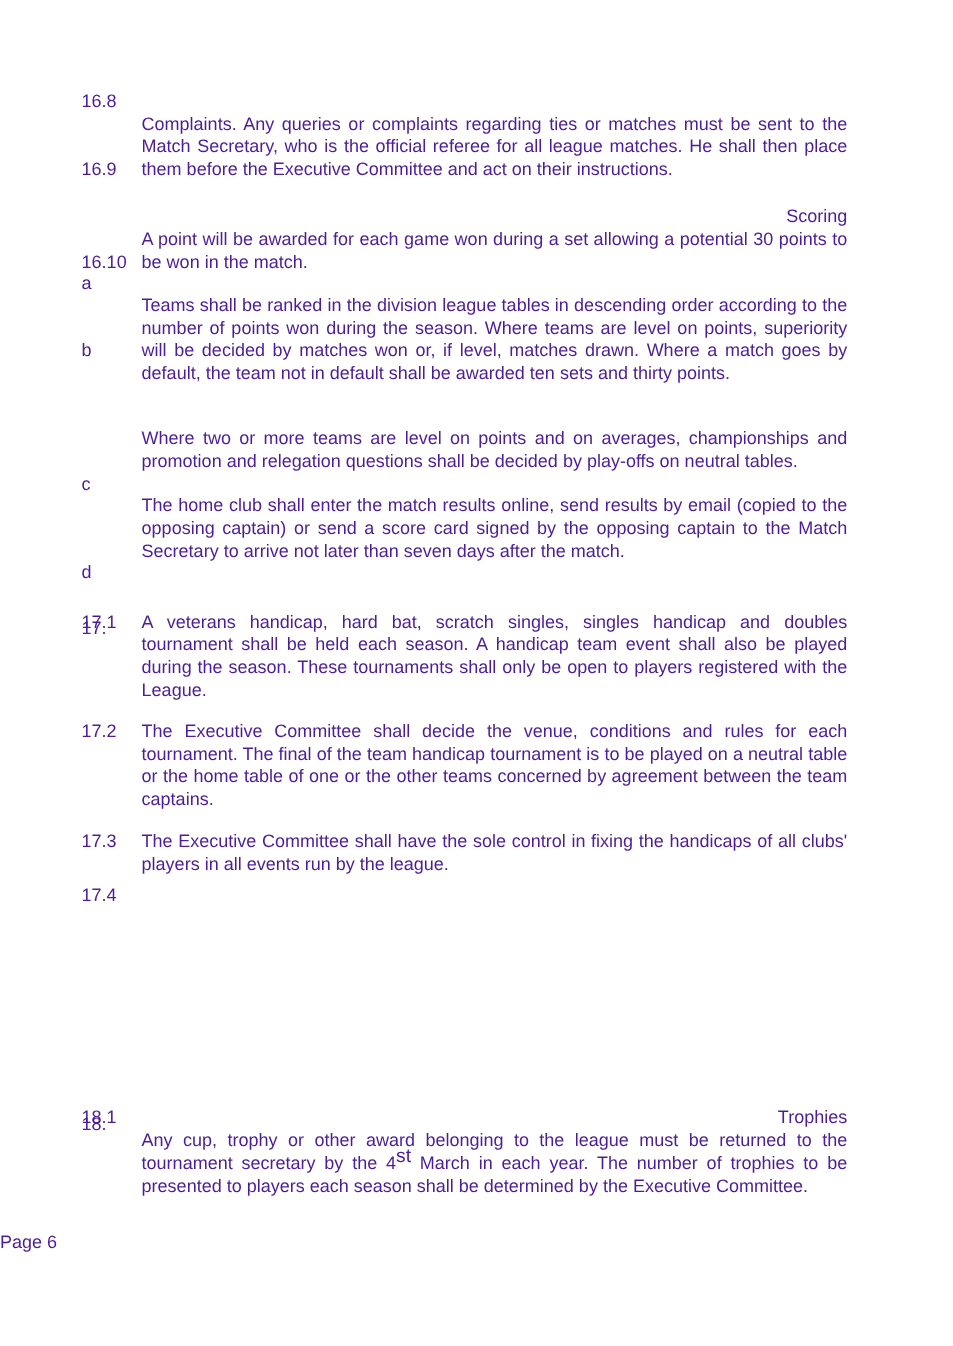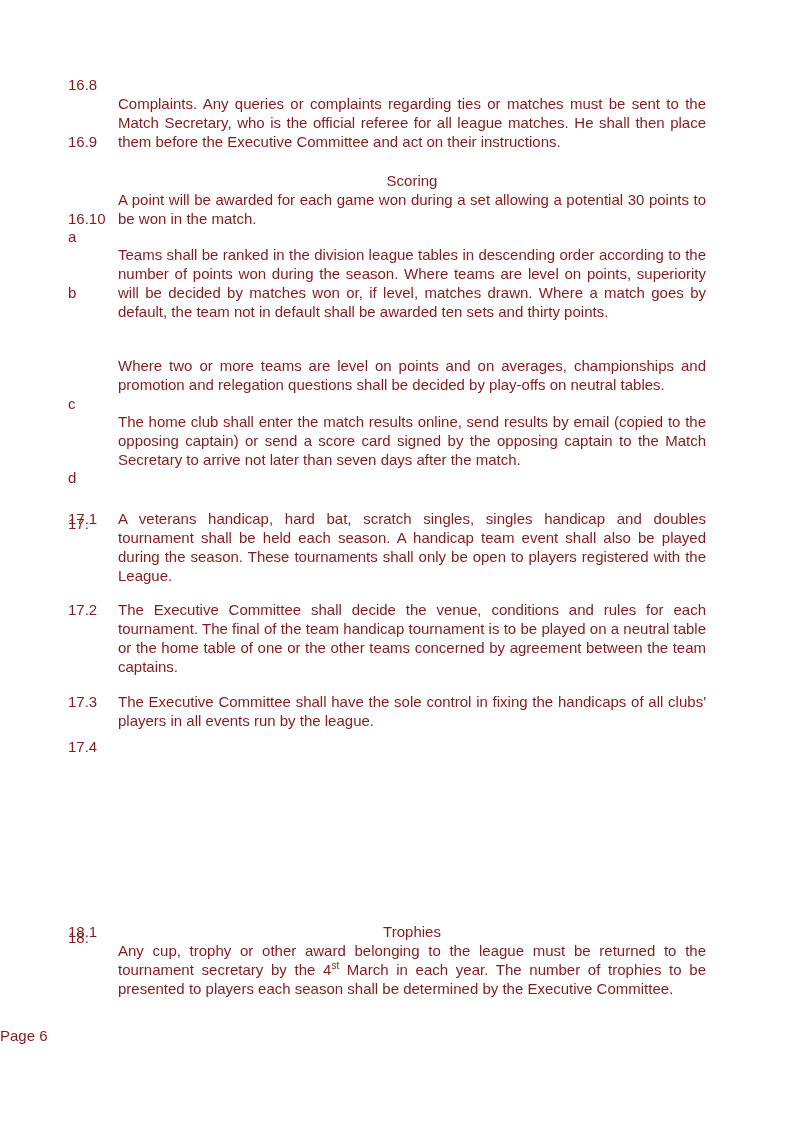--- a/index.html
+++ b/index.html
@@ -8,44 +8,44 @@
     background: #ffffff;
   }
   .page {
     position: relative;
     width: 794px;
     height: 1122px;
     background: #ffffff;
     font-family: "Liberation Sans", sans-serif;
     font-size: 15px;
     line-height: 19px;
-    color: #7f1d1d;
+    color: #4c1d95;
     overflow: hidden;
   }
   .mnum {
     position: absolute;
     left: 68px;
     width: 48px;
     white-space: nowrap;
   }
   .tblock {
     position: absolute;
     left: 118px;
     width: 588px;
     text-align: justify;
   }
   .single {
-    text-align: center;
+    text-align: right;
   }
   .bold {
     font-weight: normal;
     margin-top: 24px;
   }
   sup.ordinal {
-    font-size: 10px;
+    font-size: 16px;
     line-height: 0;
     vertical-align: super;
   }
   .footer {
     position: absolute;
     left: 0;
     top: 1026px;
     width: 794px;
   }
 </style>

